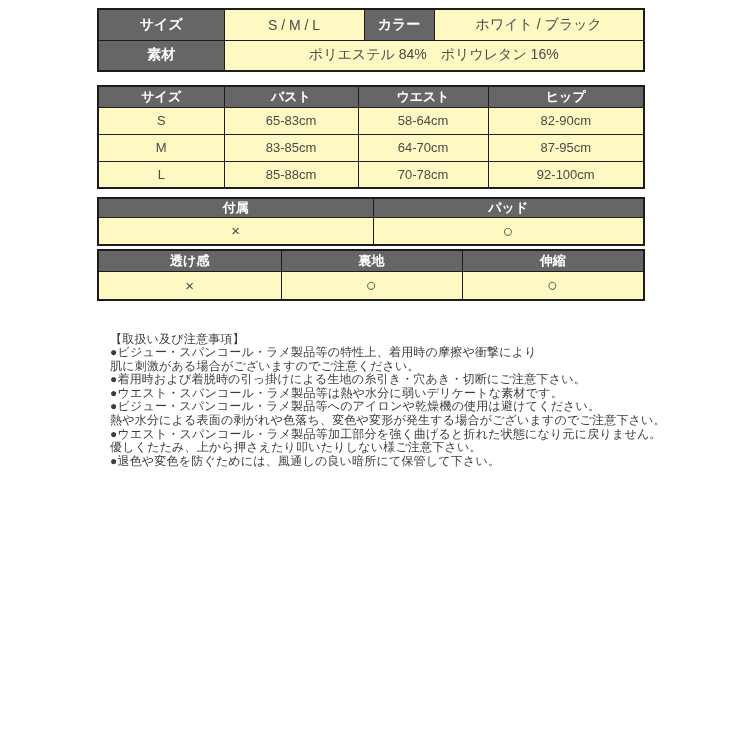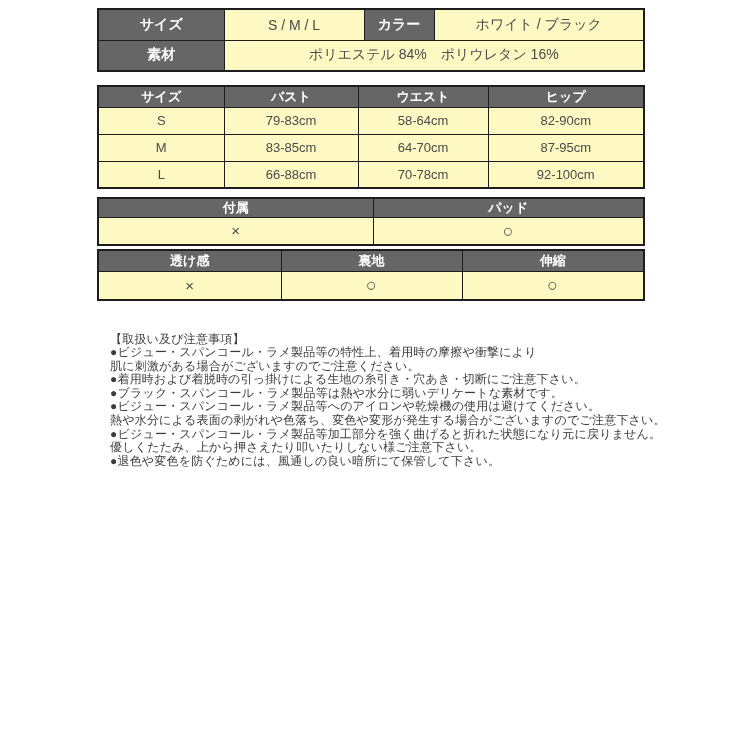--- a/index.html
+++ b/index.html
@@ -98,33 +98,33 @@
     </colgroup>
     <tbody>
         <tr class="head">
       <td class="hdr">サイズ</td>
       <td class="hdr">バスト</td>
       <td class="hdr">ウエスト</td>
       <td class="hdr">ヒップ</td>
     </tr>
     <tr class="data">
       <td>S</td>
-      <td>79-83cm</td>
+      <td>65-83cm</td>
       <td>58-64cm</td>
       <td>82-90cm</td>
     </tr>
     <tr class="data">
       <td>M</td>
       <td>83-85cm</td>
       <td>64-70cm</td>
       <td>87-95cm</td>
     </tr>
     <tr class="data">
       <td>L</td>
-      <td>66-88cm</td>
+      <td>85-88cm</td>
       <td>70-78cm</td>
       <td>92-100cm</td>
     </tr>
   </tbody>
     </table>
 
   <table class="t" id="features-a">
     <colgroup>
         <col style="width:275px">
         <col style="width:271px">
@@ -159,21 +159,21 @@
       <td class="val"><span class="mark-circle">○</span></td>
     </tr>
   </tbody>
     </table>
 
   <div class="notes">
     <div>【取扱い及び注意事項】</div>
     <div>●ビジュー・スパンコール・ラメ製品等の特性上、着用時の摩擦や衝撃により</div>
     <div>肌に刺激がある場合がございますのでご注意ください。</div>
     <div>●着用時および着脱時の引っ掛けによる生地の糸引き・穴あき・切断にご注意下さい。</div>
-    <div>●ブラック・スパンコール・ラメ製品等は熱や水分に弱いデリケートな素材です。</div>
+    <div>●ウエスト・スパンコール・ラメ製品等は熱や水分に弱いデリケートな素材です。</div>
     <div>●ビジュー・スパンコール・ラメ製品等へのアイロンや乾燥機の使用は避けてください。</div>
     <div>熱や水分による表面の剥がれや色落ち、変色や変形が発生する場合がございますのでご注意下さい。</div>
-    <div>●ビジュー・スパンコール・ラメ製品等加工部分を強く曲げると折れた状態になり元に戻りません。</div>
+    <div>●ウエスト・スパンコール・ラメ製品等加工部分を強く曲げると折れた状態になり元に戻りません。</div>
     <div>優しくたたみ、上から押さえたり叩いたりしない様ご注意下さい。</div>
     <div>●退色や変色を防ぐためには、風通しの良い暗所にて保管して下さい。</div>
   </div>
 
 </div>
 
 </body></html>

